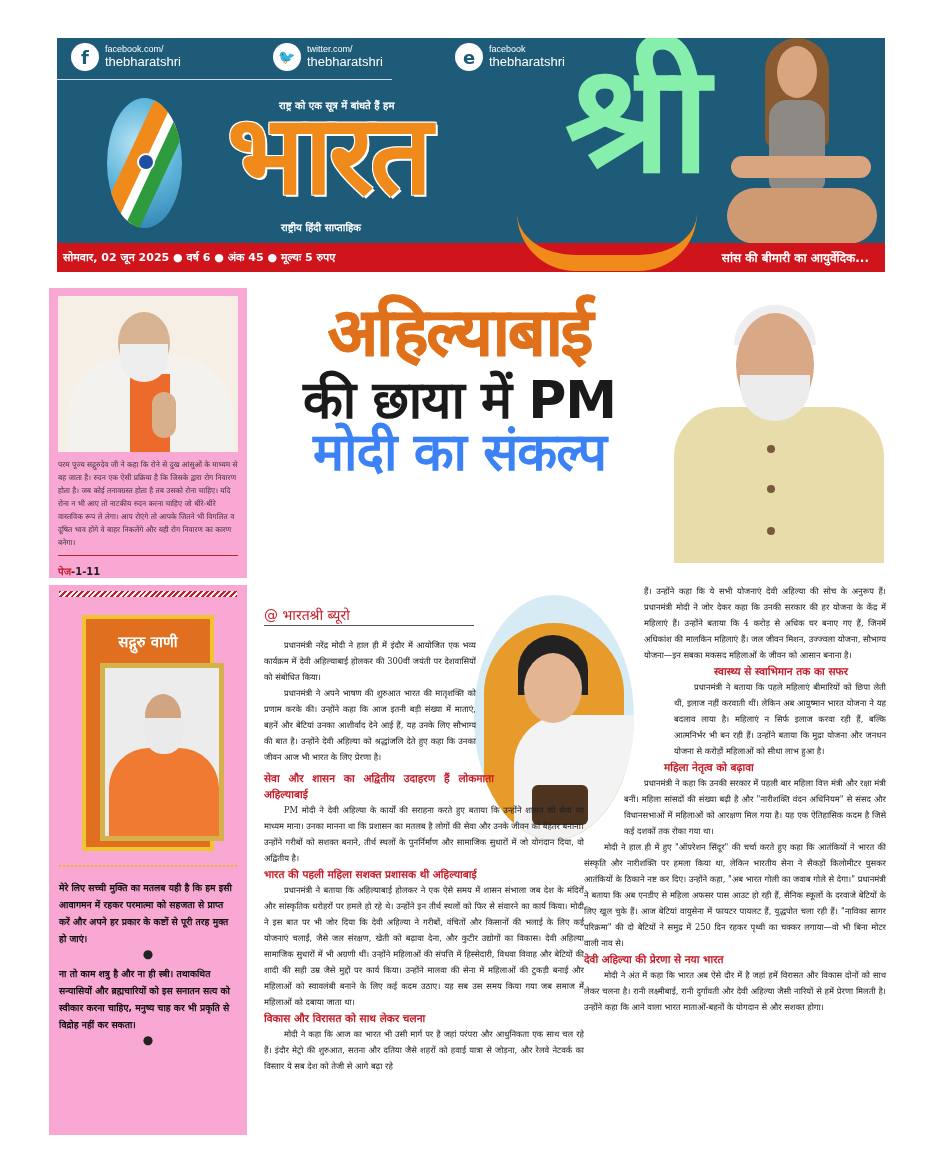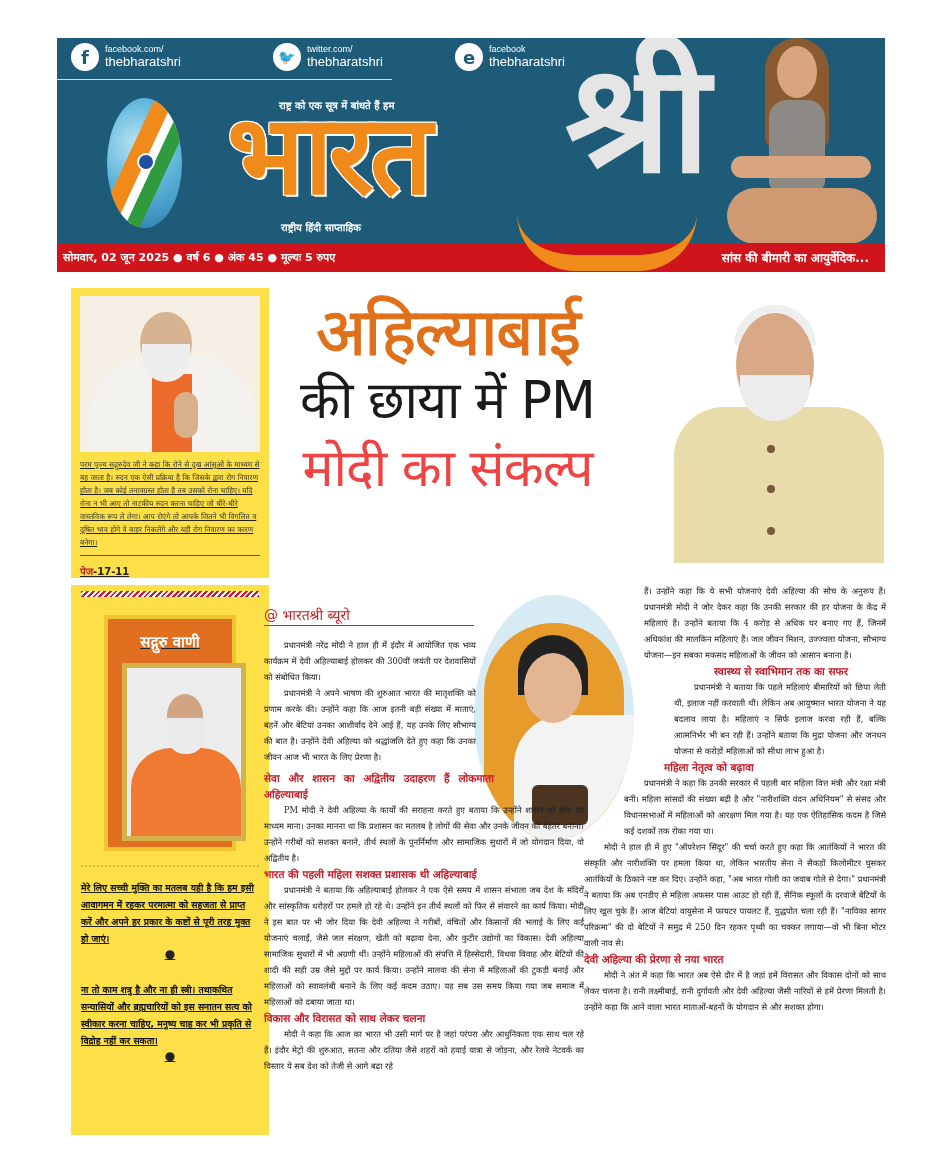--- a/index.html
+++ b/index.html
@@ -16,34 +16,34 @@
   .social .big { font-size: 13px; display: block; }
   .rule { position: absolute; left: 0; top: 41px; width: 335px; height: 1px; background: #c9dbe4; }
   .tagline { position: absolute; left: 222px; top: 60px; color: #fff; font-family: "DejaVu Sans", sans-serif; font-size: 10px; font-weight: bold; }
   .subtag { position: absolute; left: 224px; top: 182px; color: #fff; font-family: "DejaVu Sans", sans-serif; font-size: 10px; font-weight: bold; }
   .globe { position: absolute; left: 50px; top: 60px; width: 75px; height: 130px; border-radius: 50%; background: radial-gradient(circle at 40% 35%, #b8e3f5 0%, #5fb6db 45%, #2a7fae 100%); overflow: hidden; }
   .globe .band1 { position: absolute; left: 20px; top: -10px; width: 40px; height: 150px; background: #f08a1a; transform: rotate(25deg); border-radius: 40px; }
   .globe .band2 { position: absolute; left: 38px; top: -10px; width: 14px; height: 150px; background: #fff; transform: rotate(25deg); }
   .globe .band3 { position: absolute; left: 48px; top: -10px; width: 14px; height: 150px; background: #2e9b3e; transform: rotate(25deg); }
   .globe .chakra { position: absolute; left: 30px; top: 55px; width: 18px; height: 18px; border-radius: 50%; background: #1e4fa0; border: 2px solid #fff; }
   .logo-main { position: absolute; left: 170px; top: 62px; font-family: "DejaVu Sans", sans-serif; font-weight: bold; font-size: 110px; line-height: 1; color: #f08a1a; letter-spacing: -4px; text-shadow: 2px 2px 0 #fff, -1px -1px 0 #fff, 1px -1px 0 #fff, -1px 1px 0 #fff; }
-  .logo-shri { position: absolute; left: 508px; top: 6px; font-family: "DejaVu Sans", sans-serif; font-weight: bold; font-size: 150px; line-height: 1; color: #e5e5e5; }
+  .logo-shri { position: absolute; left: 508px; top: 6px; font-family: "DejaVu Sans", sans-serif; font-weight: bold; font-size: 150px; line-height: 1; color: #86efac; }
   .yoga { position: absolute; left: 660px; top: 0; width: 168px; height: 210px; }
   .yoga .head { position: absolute; left: 60px; top: 8px; width: 40px; height: 52px; border-radius: 50%; background: #d9a57e; }
   .yoga .hair { position: absolute; left: 48px; top: 0; width: 64px; height: 110px; border-radius: 32px 32px 10px 10px; background: #8a5a30; }
   .yoga .body { position: absolute; left: 52px; top: 62px; width: 56px; height: 90px; border-radius: 18px 18px 8px 8px; background: #8d8a86; }
   .yoga .legs { position: absolute; left: 10px; top: 150px; width: 150px; height: 56px; border-radius: 40px; background: #cf9a72; }
   .yoga .arms { position: absolute; left: 14px; top: 118px; width: 140px; height: 22px; border-radius: 12px; background: #d8a57f; }
   .redbar { position: absolute; left: 0; top: 205px; width: 828px; height: 29px; background: #d0141b; }
   .swoosh { position: absolute; left: 460px; top: 175px; width: 180px; height: 58px; border-bottom: 16px solid #f08a1a; border-radius: 0 0 90px 90px; }
   .date-line { position: absolute; left: 6px; top: 211px; color: #fff; font-family: "DejaVu Sans", sans-serif; font-size: 11px; font-weight: bold; }
   .promo { position: absolute; right: 16px; top: 211px; color: #fff; font-family: "DejaVu Sans", sans-serif; font-size: 12px; font-weight: bold; }
 
   
-  .side { position: absolute; left: 71px; top: 288px; width: 198px; background: #fde047; text-decoration: underline; }
+  .side { position: absolute; left: 49px; top: 288px; width: 198px; background: #f9a8d4; }
   .side1 { top: 288px; height: 290px; padding: 8px 9px; }
   .guru-photo { width: 180px; height: 156px; background: #f6efe6; position: relative; overflow: hidden; }
   .guru-photo .robe { position: absolute; left: 10px; top: 60px; width: 165px; height: 100px; border-radius: 60px 60px 0 0; background: #f4f2ee; }
   .guru-photo .saffron { position: absolute; left: 72px; top: 78px; width: 40px; height: 80px; background: #ec6a2a; }
   .guru-photo .face { position: absolute; left: 60px; top: 16px; width: 52px; height: 62px; border-radius: 50%; background: #d8b391; }
   .guru-photo .beard { position: absolute; left: 62px; top: 48px; width: 48px; height: 38px; border-radius: 0 0 24px 24px; background: #eeeeee; }
   .guru-photo .hands { position: absolute; left: 94px; top: 96px; width: 24px; height: 46px; border-radius: 12px; background: #d8b08c; }
   .side-caption { font-family: "DejaVu Sans", sans-serif; font-size: 7.4px; line-height: 13px; color: #333; margin-top: 6px; }
   .side-rule { height: 1px; background: #b22; margin: 6px 0 4px; }
   .page-ref { font-family: "DejaVu Sans", sans-serif; font-size: 10px; font-weight: bold; }
@@ -55,24 +55,24 @@
   .vani-title { text-align: center; color: #fff; font-family: "DejaVu Sans", sans-serif; font-size: 15px; font-weight: bold; padding-top: 12px; }
   .vani-frame { position: absolute; left: 14px; top: 44px; width: 124px; height: 178px; border: 5px solid #d4b14a; background: #ececec; overflow: hidden; }
   .vani-frame .robe { position: absolute; left: 4px; top: 80px; width: 110px; height: 100px; border-radius: 40px 40px 0 0; background: #f07a32; }
   .vani-frame .face { position: absolute; left: 40px; top: 26px; width: 36px; height: 44px; border-radius: 50%; background: #d1a582; }
   .vani-frame .beard { position: absolute; left: 40px; top: 50px; width: 38px; height: 36px; border-radius: 0 0 18px 18px; background: #eaeaea; }
   .dotted { border-top: 2px dotted #e6b52a; margin-top: 14px; }
   .quote { font-family: "DejaVu Sans", sans-serif; font-size: 9.2px; line-height: 17px; color: #111; margin-top: 12px; font-weight: bold; }
   .bullet { text-align: center; font-size: 12px; line-height: 14px; }
 
   
-  .headline { position: absolute; left: 250px; top: 300px; width: 395px; text-align: center; font-family: "DejaVu Sans", sans-serif; font-weight: normal; line-height: 1; }
+  .headline { position: absolute; left: 262px; top: 300px; width: 395px; text-align: center; font-family: "DejaVu Sans", sans-serif; font-weight: bold; line-height: 1; }
   .h1 { color: #e0701a; font-size: 66px; letter-spacing: -2px; -webkit-text-stroke: 1px #e0701a; }
   .h2 { color: #1a1a1a; font-size: 52px; margin-top: 8px; letter-spacing: -1px; }
-  .h3 { color: #ef4444; font-size: 52px; margin-top: 16px; letter-spacing: -1px; }
+  .h3 { color: #3b82f6; font-size: 52px; margin-top: 0; letter-spacing: -1px; }
 
   .modi-photo { position: absolute; left: 664px; top: 295px; width: 222px; height: 268px; overflow: hidden; background: #fff; }
   .modi-photo .jacket { position: absolute; left: 10px; top: 112px; width: 210px; height: 160px; border-radius: 50px 50px 0 0; background: #e8dcab; }
   .modi-photo .face { position: absolute; left: 72px; top: 18px; width: 78px; height: 104px; border-radius: 50%; background: #d9a987; }
   .modi-photo .hair { position: absolute; left: 70px; top: 10px; width: 82px; height: 40px; border-radius: 40px 40px 0 0; background: #eeeeee; }
   .modi-photo .beard { position: absolute; left: 76px; top: 80px; width: 70px; height: 46px; border-radius: 0 0 35px 35px; background: #ececec; }
   .modi-photo .btn { position: absolute; left: 103px; width: 8px; height: 8px; border-radius: 50%; background: #7a5a3c; }
 
   
   .byline { position: absolute; left: 264px; top: 605px; font-family: "DejaVu Sans", sans-serif; font-size: 14px; font-weight: normal; color: #c41e2a; }
@@ -145,37 +145,37 @@
 <aside class="side side1">
   <div class="guru-photo">
     <div class="robe"></div>
       <div class="saffron"></div>
       <div class="face"></div>
       <div class="beard"></div>
       <div class="hands"></div>
   </div>
   <p class="side-caption">परम पूज्य सद्गुरुदेव जी ने कहा कि रोने से दुख आंसुओं के माध्यम से बह जाता है। रुदन एक ऐसी प्रक्रिया है कि जिसके द्वारा रोग निवारण होता है। जब कोई तनावग्रस्त होता है तब उसको रोना चाहिए। यदि रोना न भी आए तो नाटकीय रुदन करना चाहिए जो धीरे-धीरे वास्तविक रूप ले लेगा। आप रोएंगे तो आपके जितने भी विगलित व दूषित भाव होंगे वे बाहर निकलेंगे और यही रोग निवारण का कारण बनेगा।</p>
   <div class="side-rule"></div>
-  <a class="page-ref"><span class="r">पेज</span><span>-17-11</span></a>
+  <a class="page-ref"><span class="r">पेज</span><span>-1-11</span></a>
 </aside>
 
 <aside class="side side2">
   <div class="zigzag"></div>
   <div class="vani-card">
     <div class="vani-title">सद्गुरु वाणी</div>
     <div class="vani-frame">
       <div class="robe"></div>
         <div class="face"></div>
         <div class="beard"></div>
     </div>
   </div>
   <div class="dotted"></div>
   <p class="quote">मेरे लिए सच्ची मुक्ति का मतलब यही है कि हम इसी आवागमन में रहकर परमात्मा को सहजता से प्राप्त करें और अपने हर प्रकार के कष्टों से पूरी तरह मुक्त हो जाएं।</p>
   <div class="bullet">●</div>
-  <p class="quote" style="margin-top:20px">ना तो काम शत्रु है और ना ही स्त्री। तथाकथित सन्यासियों और ब्रह्मचारियों को इस सनातन सत्य को स्वीकार करना चाहिए, मनुष्य चाह कर भी प्रकृति से विद्रोह नहीं कर सकता।</p>
+  <p class="quote" style="margin-top:4px">ना तो काम शत्रु है और ना ही स्त्री। तथाकथित सन्यासियों और ब्रह्मचारियों को इस सनातन सत्य को स्वीकार करना चाहिए, मनुष्य चाह कर भी प्रकृति से विद्रोह नहीं कर सकता।</p>
   <div class="bullet">●</div>
 </aside>
 
 <div class="headline">
   <div class="h1">अहिल्याबाई</div>
   <div class="h2">की छाया में PM</div>
   <div class="h3">मोदी का संकल्प</div>
 </div>
 
 <div class="modi-photo">

